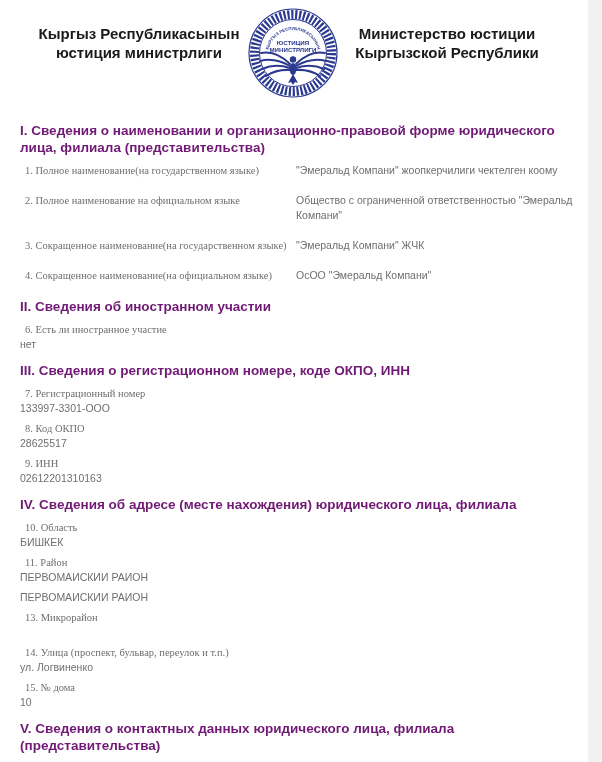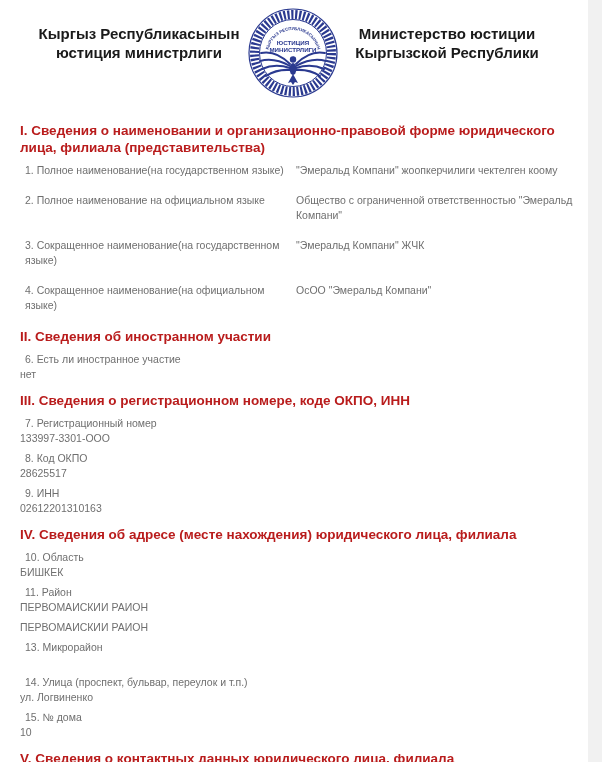--- a/index.html
+++ b/index.html
@@ -36,37 +36,38 @@
   }
   
   .content{
     padding:0 14px 0 20px;
   }
   .sec{
     margin:10px 0 7px 0;
     font-size:13.5px;
     line-height:17px;
     font-weight:bold;
-    color:#b91c1c;
+    color:#701a75;
     max-width:562px;
   }
   .sec.first{
     margin-top:24px;
   }
   .row{
     display:flex;
     align-items:flex-start;
     font-size:10.5px;
     line-height:15px;
     color:#6f6f6f;
   }
   .row .label{
     flex:0 0 auto;
     width:271px;
     padding-left:5px;
+    font-family:Liberation Serif, serif;
   }
   .row .value{
     flex:1;
     min-height:15px;
   }
   section.s1 .row{margin-bottom:15px;}
   section.sN .row{margin-bottom:5px;flex-direction:column;}
 </style>
 </head>
 <body>

